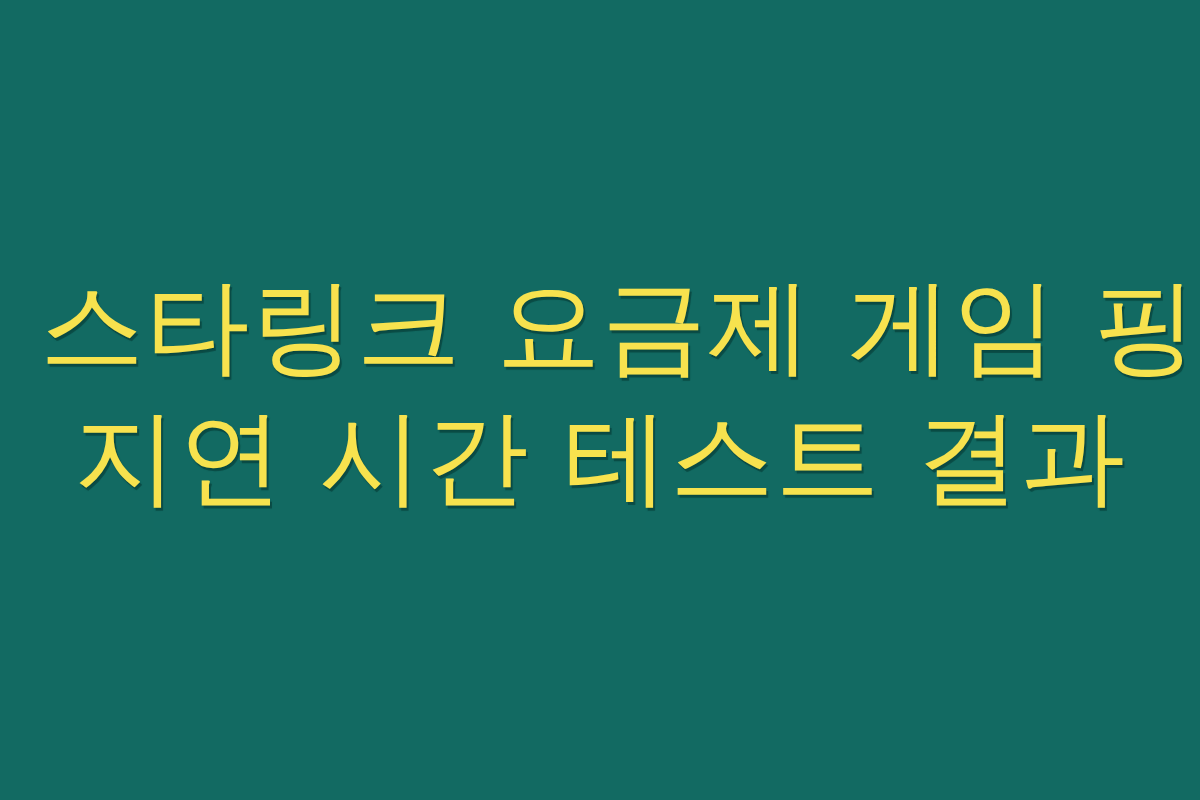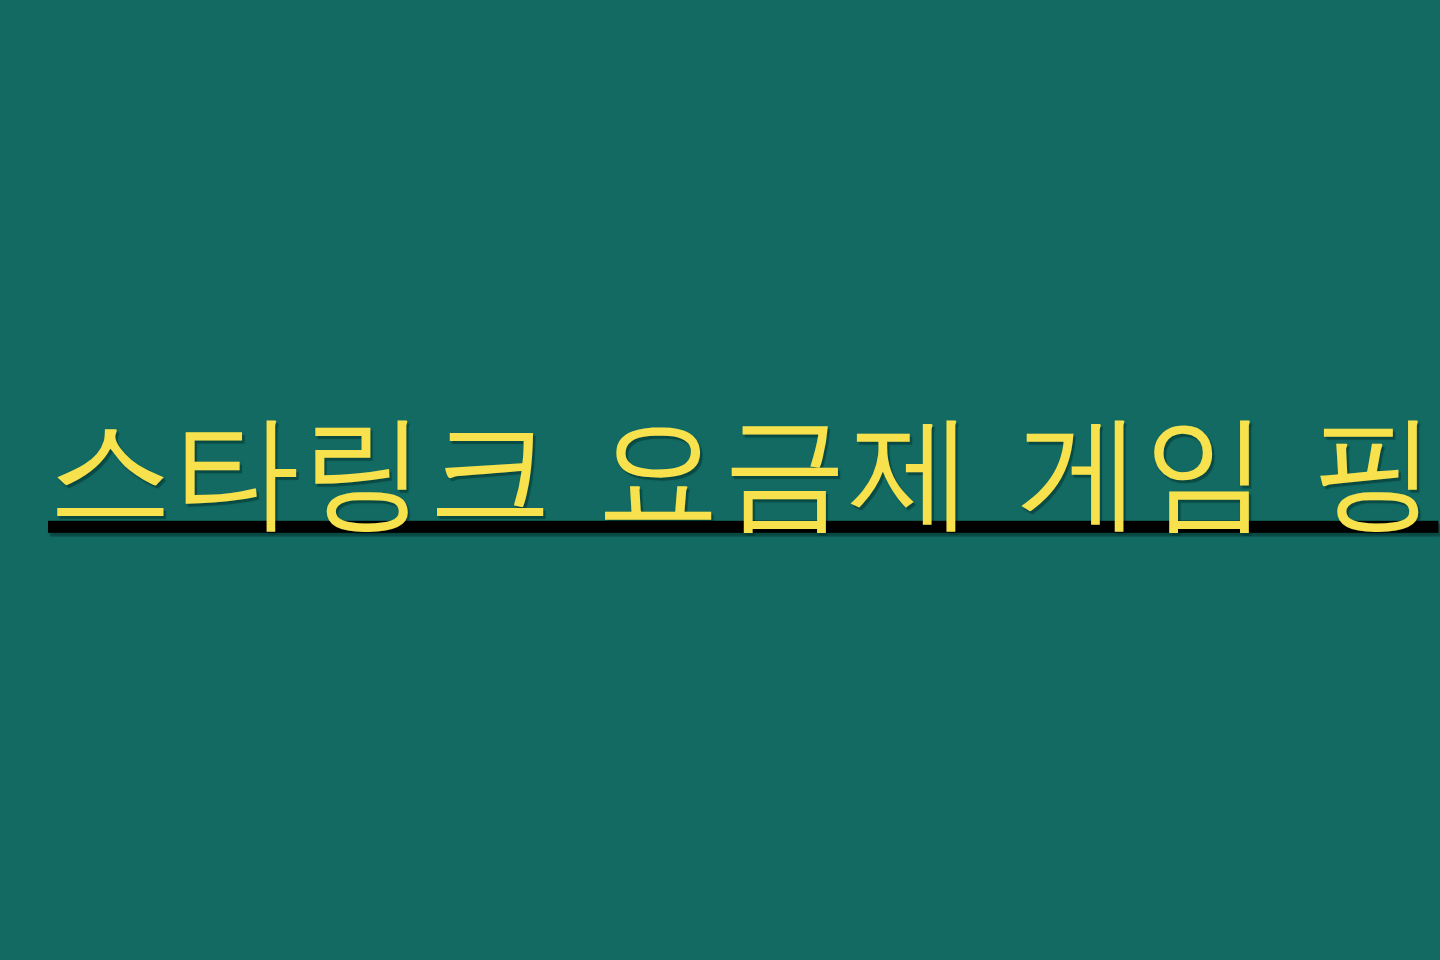--- a/index.html
+++ b/index.html
@@ -16,21 +16,20 @@
 
   #banner {
     position: relative;
     width: 1200px;
     height: 800px;
     background: #126A62;
     display: flex;
     align-items: center;
     justify-content: center;
     box-sizing: border-box;
-    text-decoration: underline;
   }
 
   #title-block {
     width: 100%;
     text-align: center;
     padding: 0 40px;
     box-sizing: border-box;
     transform: translateY(-8px);
   }
 
@@ -50,16 +49,17 @@
 </style>
 </head>
 <body>
 
 <div id="banner">
 
   <div id="title-block">
 
     <span class="title-line">스타링크 요금제 게임 핑</span>
 
+    <span class="title-line">지연 시간 테스트 결과</span>
 
   </div>
 
 </div>
 
 </body></html>

